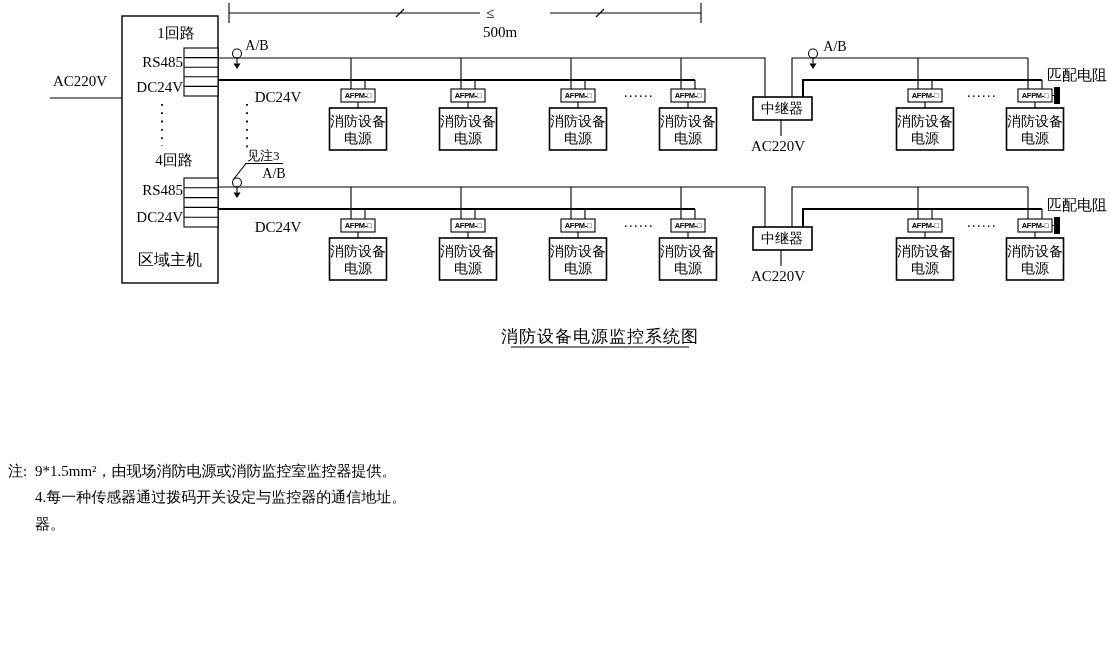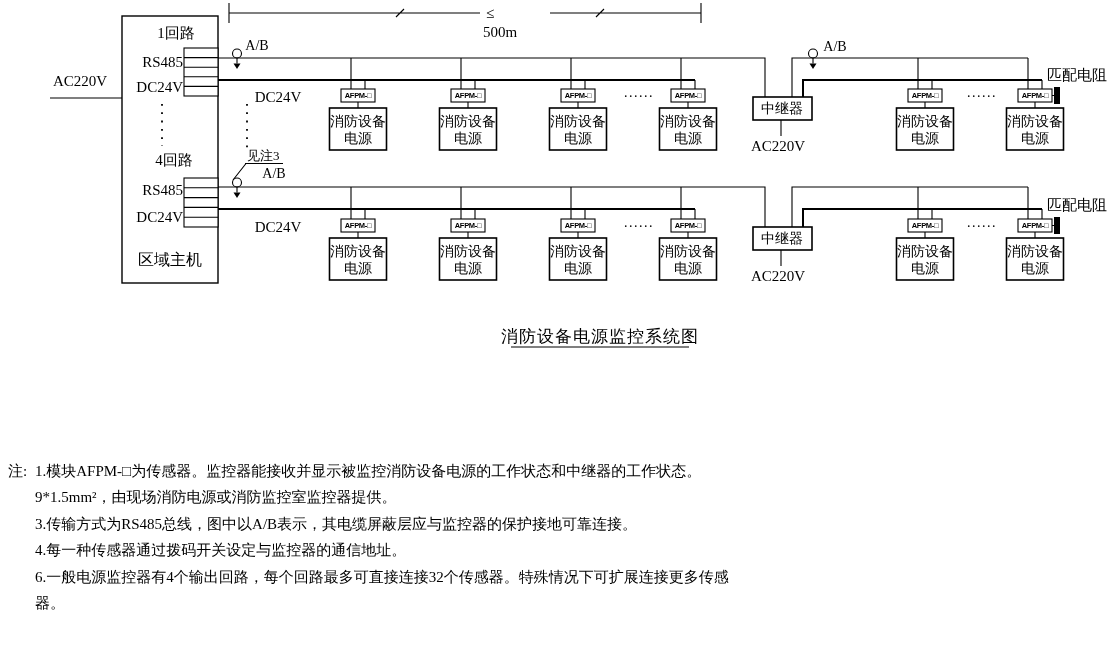--- a/index.html
+++ b/index.html
@@ -240,20 +240,17 @@
 
   <g>
     <text class="f17 mid" x="600" y="342">消防设备电源监控系统图</text>
     <line class="ln sw1" x1="511" y1="347" x2="689" y2="347"></line>
   </g>
 </svg>
 
 <div class="notes">
   <div class="notes-prefix">注:</div>
   <div class="notes-lines">
-    <div class="note-line">1.模块AFPM-□为传感器。监控器能接收并显示被监控消防设备电源的工作状态和中继器的工作状态。</div>
     <div class="note-line">9*1.5mm²，由现场消防电源或消防监控室监控器提供。</div>
-    <div class="note-line">3.传输方式为RS485总线，图中以A/B表示，其电缆屏蔽层应与监控器的保护接地可靠连接。</div>
     <div class="note-line">4.每一种传感器通过拨码开关设定与监控器的通信地址。</div>
-    <div class="note-line">6.一般电源监控器有4个输出回路，每个回路最多可直接连接32个传感器。特殊情况下可扩展连接更多传感</div>
     <div class="note-line">器。</div>
   </div>
 </div>
 
 </body></html>

